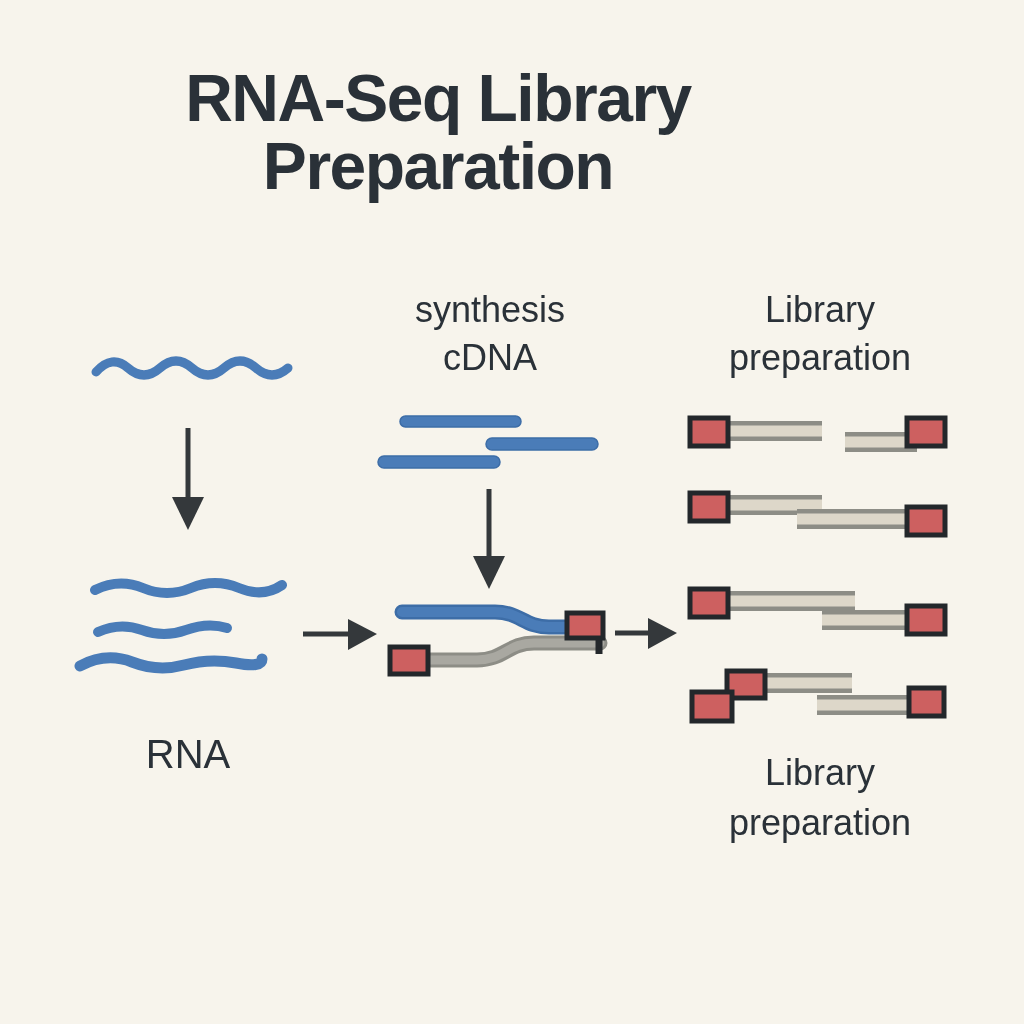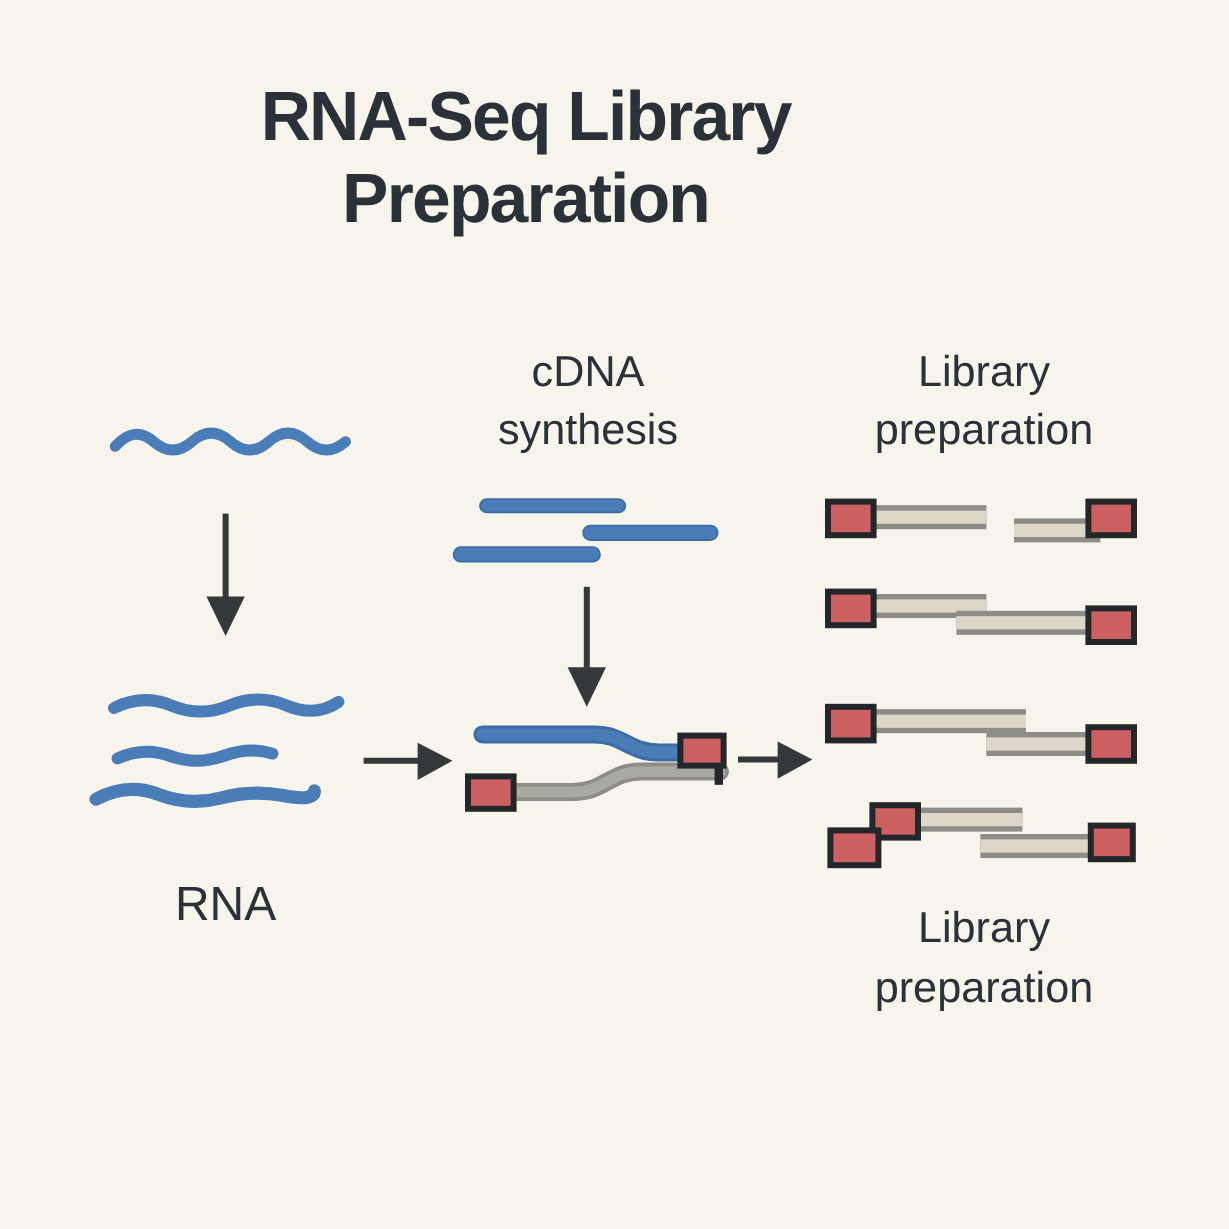--- a/index.html
+++ b/index.html
@@ -24,21 +24,21 @@
   .label {
     position: absolute;
     text-align: center;
     color: var(--ink, #2a3138);
     white-space: nowrap;
   }
   .title-block {
     left: 0;
     width: 876px;
     top: 64px;
-    font-size: 58px;
+    font-size: 66px;
     font-weight: 700;
     letter-spacing: -1.5px;
     line-height: 68px;
   }
   .label-cdna {
     left: 350px;
     width: 280px;
     top: 286px;
     font-size: 36px;
     line-height: 48px;
@@ -200,22 +200,22 @@
     <rect class="adapter" x="909" y="688" width="35" height="28"></rect>
   </g>
 </svg>
 
 <div class="label title-block">
   <div>RNA-Seq Library</div>
   <div>Preparation</div>
 </div>
 
 <div class="label label-cdna">
+  <div>synthesis</div>
   <div>cDNA</div>
-  <div>synthesis</div>
 </div>
 
 <div class="label label-libtop">
   <div>Library</div>
   <div>preparation</div>
 </div>
 
 <div class="label label-rna">RNA</div>
 
 <div class="label label-libbottom">

